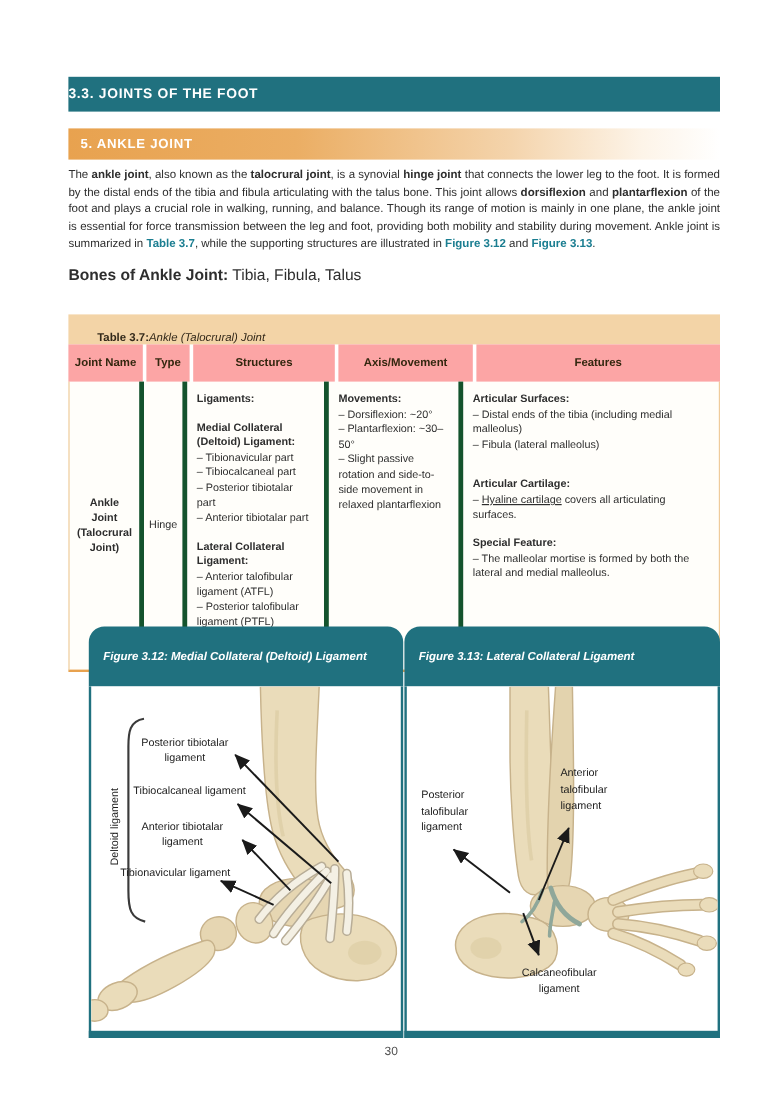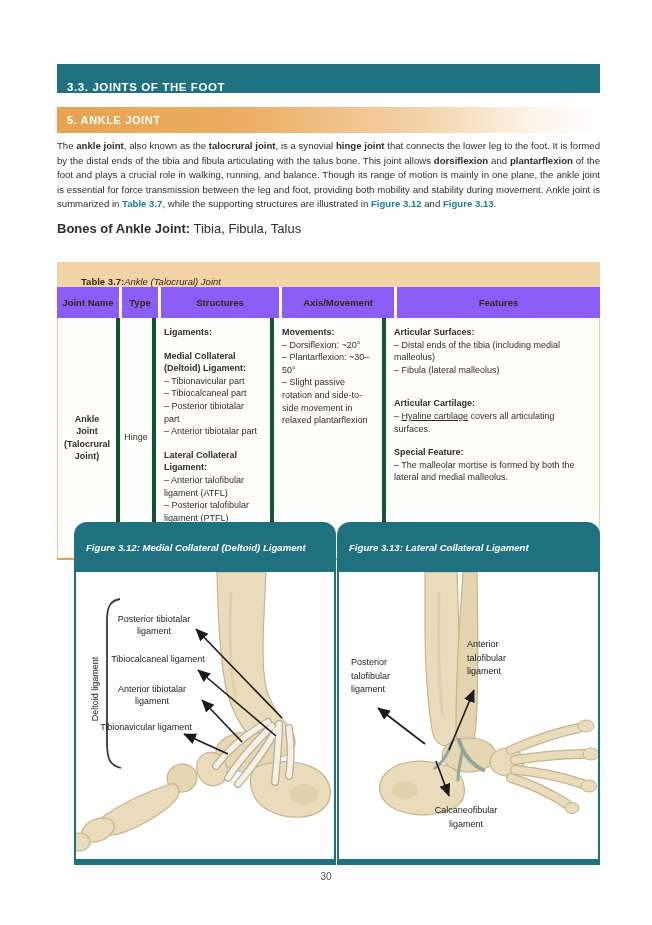--- a/index.html
+++ b/index.html
@@ -2,37 +2,37 @@
 <html><head>
 <meta charset="utf-8">
 <style>
   * { margin:0; padding:0; box-sizing:border-box; }
   html,body { background:#e9e9e9; }
   body { font-family:"Liberation Sans", sans-serif; }
   .page { position:relative; width:652px; height:925px; background:#ffffff; margin:0 auto; overflow:hidden; color:#2e2e2e; }
 
   
   .banner-teal { position:absolute; left:57px; top:64px; width:543px; height:29px; background:#20717F; color:#fff;
-                 font-weight:bold; font-size:11.5px; letter-spacing:.6px; display:flex; align-items:flex-end; padding-left:10px; }
+                 font-weight:bold; font-size:11.5px; letter-spacing:.6px; display:flex; align-items:center; }
   .banner-orange { position:absolute; left:57px; top:107px; width:543px; height:26px;
                  background:linear-gradient(90deg,#E8A24F 0%,#EBAE64 35%,#F4D4AC 68%,#FDF4E8 88%,#ffffff 100%);
                  color:#fff; font-weight:bold; font-size:11px; letter-spacing:.6px; display:flex; align-items:center; padding-left:10px;text-align:center; }
 
   
   .intro { position:absolute; left:57px; top:139px; width:543px; font-size:9.6px; line-height:14.6px; text-align:justify; }
   .b { font-weight:bold; }
   .ref { font-weight:bold; color:#1B7E91; cursor:pointer; }
   .bones-note { position:absolute; left:57px; top:221px; width:543px; font-size:13px; }
 
   
   .tablebox { position:absolute; left:57px; top:262px; width:543px; font-size:9px; }
   .table-title { height:25px; background:#F3D4A7; display:flex; align-items:flex-end; padding-left:24px; font-size:9.5px; color:#33291a; }
   .table-title i { font-style:italic; }
   .thead { display:flex; height:31px; }
-  .thead .hc { background:#8b5cf6; color:#33270f; font-weight:bold; font-size:9.5px;
+  .thead .hc { background:#fca5a5; color:#33270f; font-weight:bold; font-size:9.5px;
                display:flex; align-items:center; justify-content:center; text-align:center; margin-right:3px; }
   .thead .hc:last-child { margin-right:0; }
   .c1{width:62px;} .c2{width:36px;} .c3{width:118px;} .c4{width:112px;} .c5{flex:1;}
   .tbody { display:flex; background:#FFFEFA; border-left:1px solid #EFCB9B; border-right:1px solid #EFCB9B; border-bottom:2px solid #E8A24F; }
   .tbody .cell { border-right:4px solid #14532d; padding:8px 8px; line-height:12.6px; }
   .tbody .cell:last-child { border-right:none; }
   .cell-joint { display:flex; align-items:center; justify-content:center; text-align:center; font-weight:bold; }
   .cell-type  { display:flex; align-items:center; justify-content:center; text-align:center; }
   .cell-axis  { display:flex; flex-direction:column; }
   .cell .bold { font-weight:bold; }

